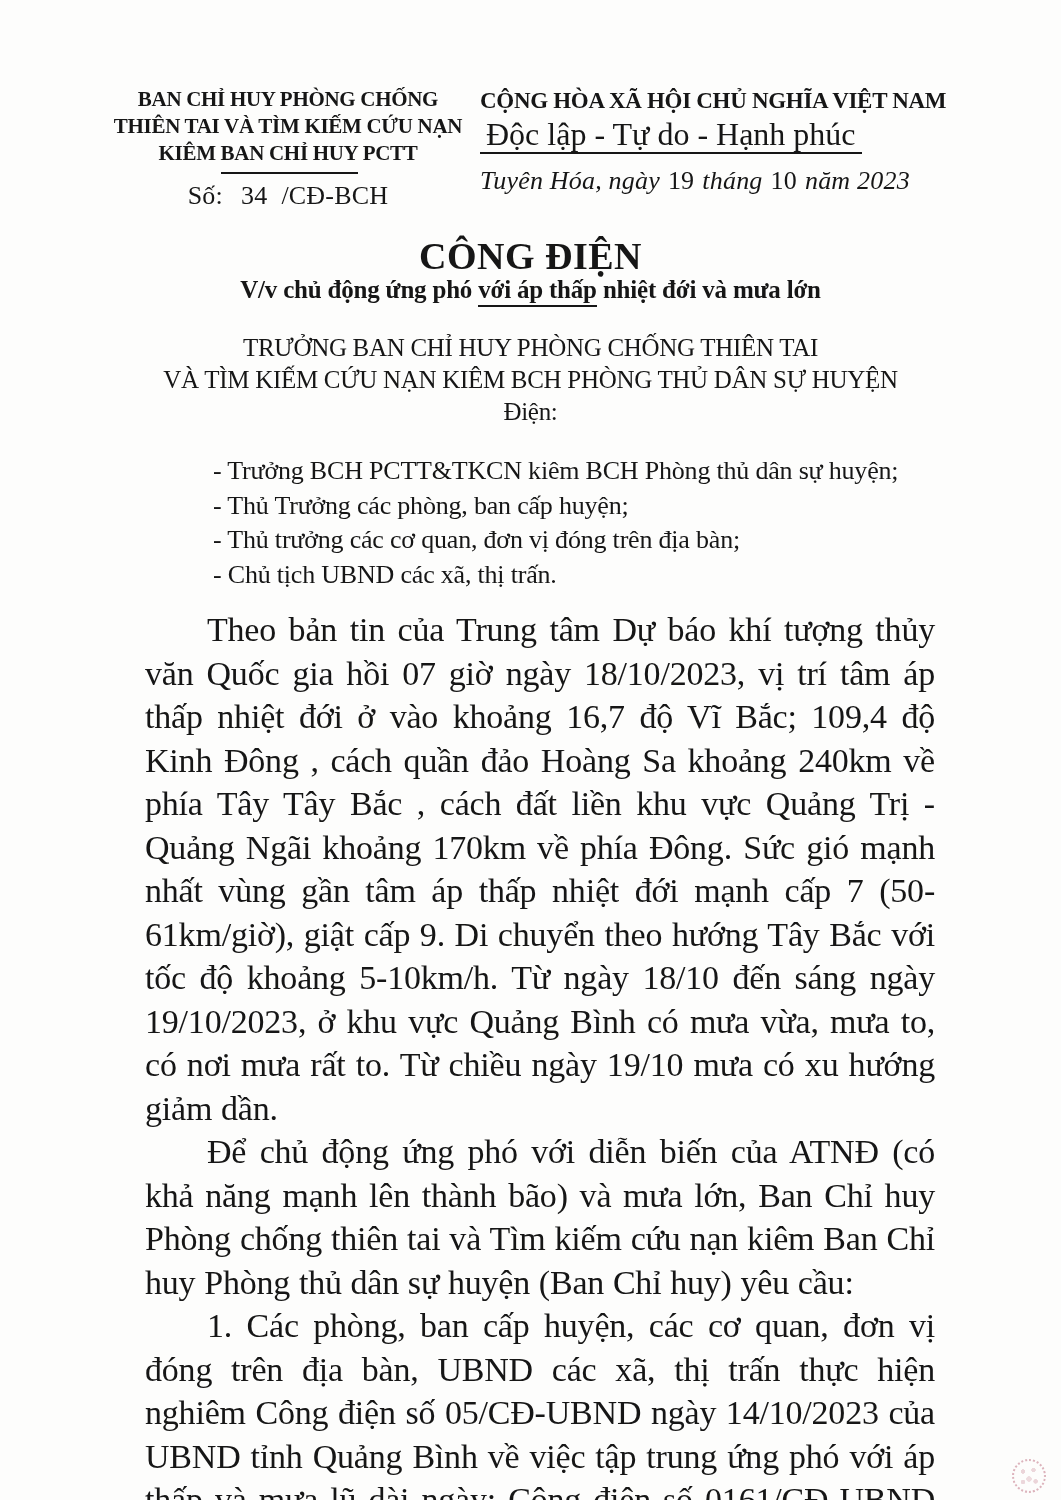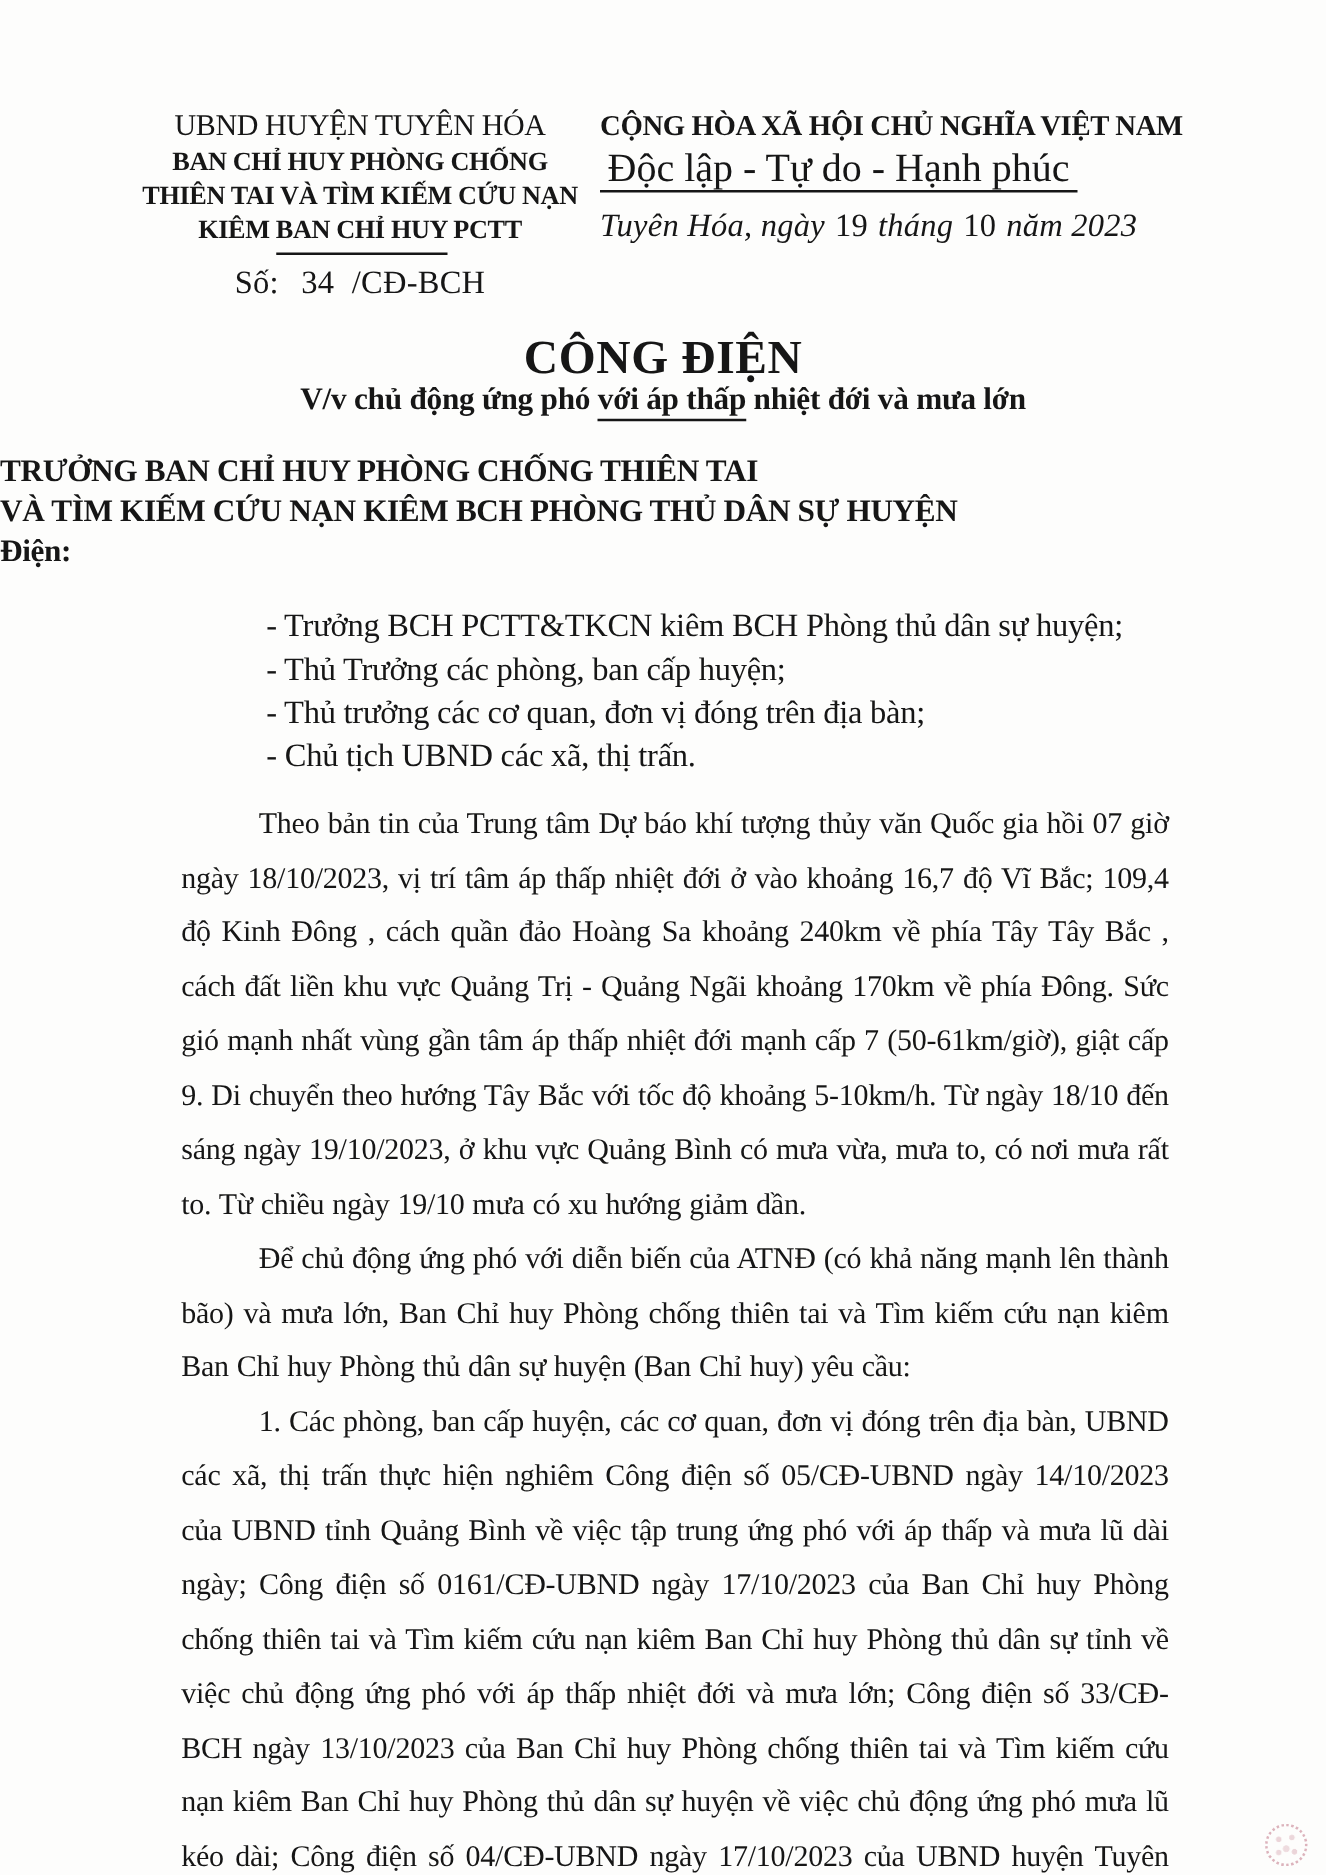--- a/index.html
+++ b/index.html
@@ -28,29 +28,29 @@
   .hr-line1{font-weight:bold;font-size:23px;line-height:30px;letter-spacing:-0.3px;}
   .hr-motto{display:inline-block;font-weight:normal;font-size:32px;line-height:32px;
             border-bottom:2.5px solid #161616;padding:0 6px 2px 6px;margin-top:2px;}
   .date-line{font-style:italic;font-size:26px;margin-top:12px;letter-spacing:0.2px;}
   .date-line .plain-num{font-style:normal;margin:0 8px;}
   
   .title-block{text-align:center;margin-top:28px;}
   .doc-title{font-weight:bold;font-size:38px;line-height:34px;letter-spacing:0.5px;}
   .doc-subject{font-weight:bold;font-size:25px;line-height:33px;letter-spacing:-0.2px;}
   .subject-underline{border-bottom:2.5px solid #161616;padding-bottom:2px;}
-  .addressee{font-weight:bold;font-size:25px;line-height:32px;letter-spacing:-0.3px;
-             margin-top:26px;}
+  .addressee{font-weight:normal;font-size:25px;line-height:32px;letter-spacing:-0.3px;
+             text-align:center;margin-top:26px;}
   
   .recipients{margin:26px 0 0 213px;font-size:26px;line-height:34.5px;letter-spacing:-0.2px;}
   
   .body-text{width:790px;margin:16px auto 0 145px;}
   .body-text p{
     margin:0;
-    font-size:24px;line-height:43.5px;
+    font-size:34px;line-height:43.5px;
     text-align:justify;text-indent:62px;
     letter-spacing:-0.2px;
     word-spacing:0.5px;
   }
   
   .corner-stamp{
     position:absolute;left:1012px;top:1459px;width:34px;height:34px;
     border-radius:50%;
     border:2px dotted rgba(178,85,106,0.55);
     background:
@@ -64,21 +64,20 @@
   }
 </style>
 </head>
 <body>
 
 <div class="page">
 
   <div class="header-row">
 
     <div class="header-left">
-      <div class="hl-line1">UBND HUYỆN TUYÊN HÓA</div>
       <div class="hl-bold">BAN CHỈ HUY PHÒNG CHỐNG</div>
       <div class="hl-bold">THIÊN TAI VÀ TÌM KIẾM CỨU NẠN</div>
       <div class="hl-bold"><span>KIÊM </span><span class="hl-underline">BAN CHỈ HUY</span><span> PCTT</span></div>
       <div class="doc-number"><span>Số:</span><span class="num">34</span><span>/CĐ-BCH</span></div>
     </div>
 
     <div class="header-right">
       <div class="hr-line1">CỘNG HÒA XÃ HỘI CHỦ NGHĨA VIỆT NAM</div>
       <div><span class="hr-motto">Độc lập - Tự do - Hạnh phúc</span></div>
       <div class="date-line"><span>Tuyên Hóa, ngày</span><span class="plain-num">19</span><span>tháng</span><span class="plain-num">10</span><span>năm 2023</span></div>

